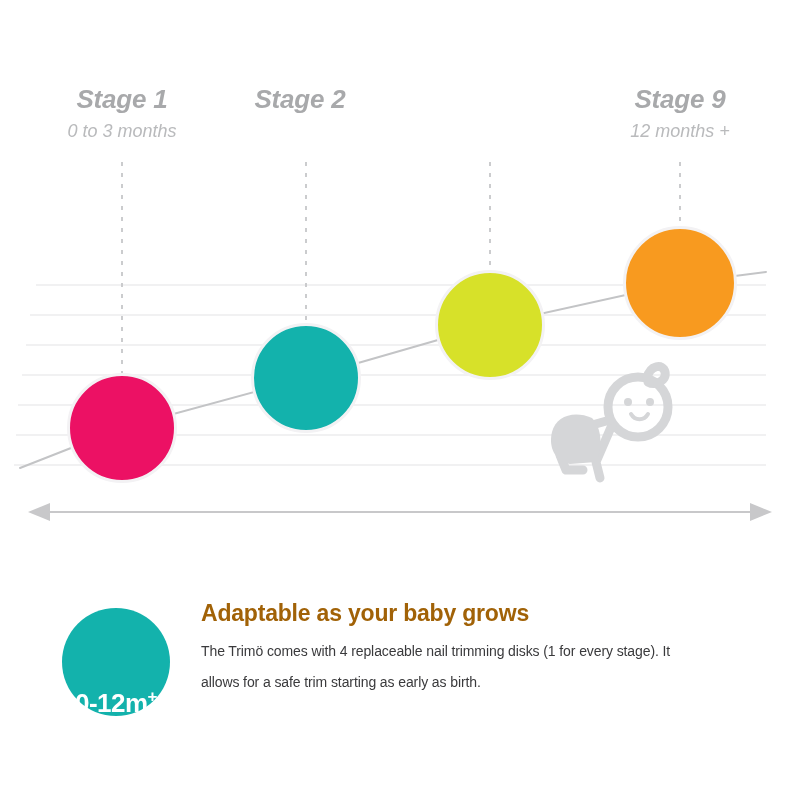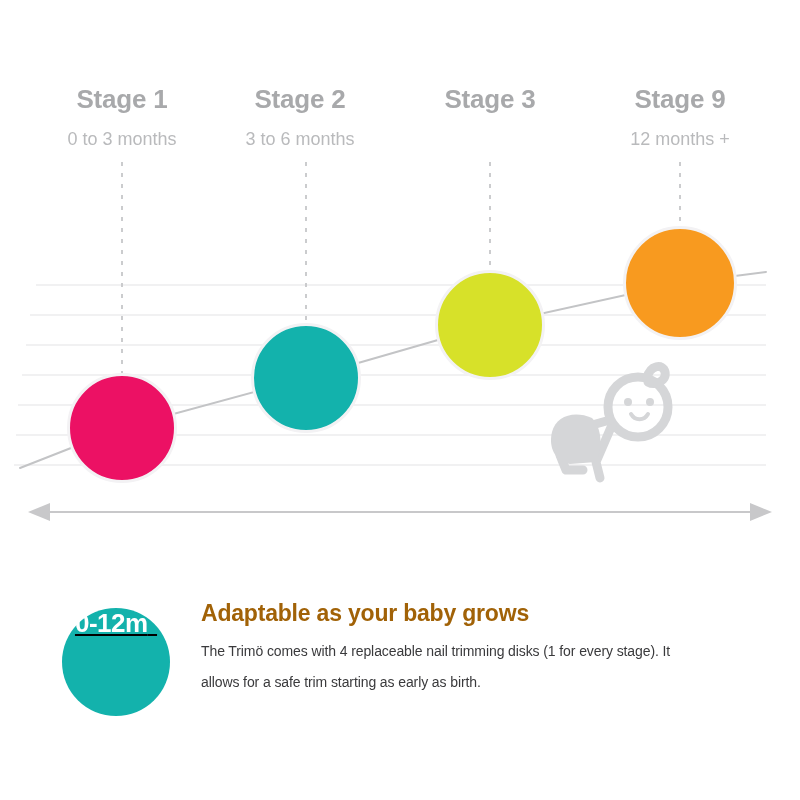--- a/index.html
+++ b/index.html
@@ -38,61 +38,61 @@
     height: 560px;
   }
 
   
   .stage-labels {
     position: absolute;
     left: 0;
     top: 84px;
     width: 732px;
     height: 80px;
+    font-style: italic;
   }
   .stage-col {
     position: absolute;
     text-align: center;
     width: 190px;
   }
   .stage-title {
     font-size: 26px;
     font-weight: bold;
     color: #a8a9ab;
     letter-spacing: -0.2px;
     line-height: 30px;
     white-space: nowrap;
   }
   .stage-sub {
     font-size: 18px;
     font-weight: normal;
     color: #b9babc;
     line-height: 26px;
-    margin-top: 12px;
+    margin-top: 4px;
     white-space: nowrap;
   }
 
   
   .stage-dot {
     position: absolute;
     border-radius: 50%;
     box-sizing: border-box;
     border: 3px solid #f3f2f4;
   }
   .badge {
     position: absolute;
     left: 62px;
     top: 608px;
     width: 108px;
     height: 108px;
     border-radius: 50%;
     display: flex;
-    align-items: flex-start;
+    align-items: flex-end;
     justify-content: center;
-    text-decoration: underline;
   }
   .badge-text {
     color: #ffffff;
     font-size: 26px;
     font-weight: bold;
     letter-spacing: -0.5px;
     line-height: 1;
     position: relative;
     white-space: nowrap;
   }
@@ -199,24 +199,22 @@
     <div class="stage-dot" style="left:435px; top:270px; width:110px; height:110px; background:#d7e129;"></div>
     <div class="stage-dot" style="left:623px; top:226px; width:114px; height:114px; background:#f89a1f;"></div>
 
     <div class="stage-labels">
       <div class="stage-col" style="left:27px;">
         <div class="stage-title">Stage 1</div>
         <div class="stage-sub">0 to 3 months</div>
       </div>
       <div class="stage-col" style="left:205px;">
         <div class="stage-title">Stage 2</div>
-        <div class="stage-sub">3 to 6 months</div>
       </div>
       <div class="stage-col" style="left:395px;">
-        <div class="stage-title">Stage 3</div>
       </div>
       <div class="stage-col" style="left:585px;">
         <div class="stage-title">Stage 9</div>
         <div class="stage-sub">12 months +</div>
       </div>
     </div>
   </div>
 
   <div class="badge" style="background:#13b2ac;">
     <span class="badge-text"><span>0-12m</span><span class="badge-sup">+</span></span>

